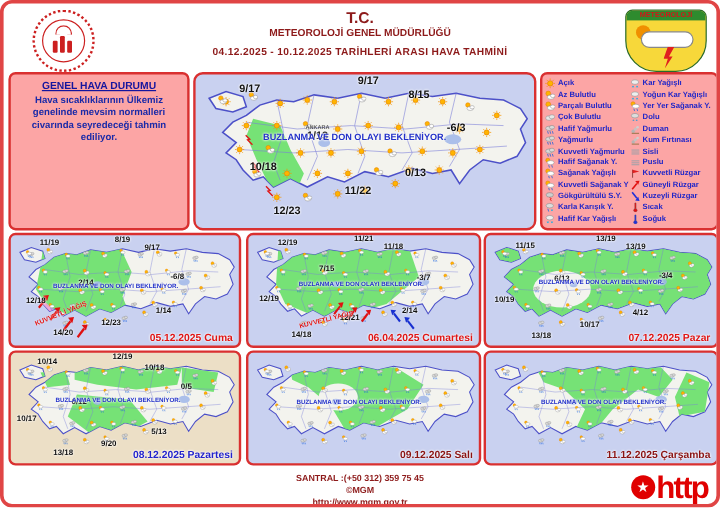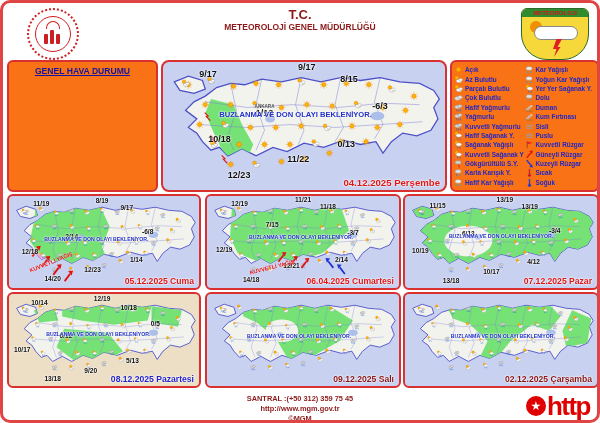--- a/index.html
+++ b/index.html
@@ -1,19 +1,19 @@
 <!DOCTYPE html>
 <html><head>
 <meta charset="utf-8">
 <style>
   html,body{margin:0;padding:0;background:#fff;}
   #stage{position:relative;width:600px;height:423px;background:#fff;
          font-family:"Liberation Sans",sans-serif;overflow:hidden;
          border:3px solid #e04545;border-radius:10px;box-sizing:border-box;}
-  .panel{position:absolute;border:2px solid #d93030;border-radius:6px;box-sizing:border-box;background:#f97316;overflow:hidden;}
+  .panel{position:absolute;border:2px solid #d93030;border-radius:6px;box-sizing:border-box;background:#fca5a5;overflow:hidden;}
   
   #hdr{position:absolute;top:2px;left:0;width:100%;height:54px;}
   #hdr-center{position:absolute;left:90px;right:90px;top:2px;text-align:center;color:#8d1a1a;font-weight:bold;}
   .h1{font-size:13px;}
   .h2{font-size:8.5px;}
   .h3{font-size:8.5px;}
   .h4{font-size:8.5px;margin-top:6px;letter-spacing:.3px;}
   #min-logo{position:absolute;left:24px;top:3px;width:48px;height:48px;border:2px dotted #cc2020;border-radius:50%;
             display:flex;align-items:center;justify-content:center;}
   #min-logo .inner{width:34px;height:34px;border:1.6px solid #cc2020;border-radius:50%;position:relative;overflow:hidden;}
@@ -209,31 +209,33 @@
       <div class="inner">
           <div class="crescent"></div>
           <div class="b1"></div>
           <div class="b2"></div>
           <div class="b3"></div>
         </div>
     </div>
     <div id="hdr-center">
       <div class="h1">T.C.</div>
       <div class="h3">METEOROLOJİ  GENEL  MÜDÜRLÜĞÜ</div>
+      <div class="h4">04.12.2025  -  10.12.2025    TARİHLERİ  ARASI  HAVA  TAHMİNİ</div>
     </div>
     <div id="met-logo">
       <div class="band">METEOROLOJİ</div>
       <div class="sun"></div>
         <div class="cloud"></div>
         <div class="bolt"></div>
     </div>
   </div>
 
   <div id="gen" class="panel">
     <div class="title">GENEL HAVA DURUMU</div>
+    <div class="body">Hava sıcaklıklarının Ülkemiz genelinde mevsim normalleri civarında seyredeceği tahmin ediliyor.</div>
   </div>
 
   <div id="map0" class="panel map-panel">
     <svg class="tmap" viewBox="0 0 200 90" preserveAspectRatio="none">
       <use href="#g-land" class="land"></use>
       <g clip-path="url(#clip-land)">
         <path class="greenfill" d="M34,26 L50,30 L56,44 L64,58 L58,72 L44,66 L36,50 L30,36 Z"></path>
       </g>
       <use href="#g-borders"></use>
       <g class="scatter">
@@ -292,21 +294,20 @@
         <span class="temp" style="left: 66%; top: 13%;">8/15</span>
         <span class="temp" style="left: 36%; top: 40%;">1/13</span>
         <span class="temp" style="left: 77%; top: 34%;">-6/3</span>
         <span class="temp" style="left: 20%; top: 60%;">10/18</span>
         <span class="temp" style="left: 65%; top: 64%;">0/13</span>
         <span class="temp" style="left: 48%; top: 76%;">11/22</span>
         <span class="temp" style="left: 27%; top: 88%;">12/23</span>
         <span class="city" style="left: 36%; top: 34%;">ANKARA</span>
         <div class="notice" style="left: 47%; top: 41%;">BUZLANMA VE DON OLAYI BEKLENİYOR.</div>
       </div>
-    <div class="map-date" style="color: rgb(224, 22, 22);">04.12.2025 Perşembe</div>
   </div>
 
   <div id="leg" class="panel">
     <div class="leg-col" id="legend-col1">
         <div class="leg-item">
           <svg viewBox="0 0 10 10">
             <use href="#ic-sun"></use>
           </svg>
           <span>Açık</span>
         </div>
@@ -869,26 +870,26 @@
           <use href="#ic-suncloud" x="63" y="69" width="6" height="6"></use>
           <use href="#ic-shower" x="81" y="67" width="6" height="6"></use>
           <use href="#ic-rain" x="97" y="65" width="6" height="6"></use>
           <use href="#ic-suncloud" x="115" y="61" width="6" height="6"></use>
           <use href="#ic-shower" x="13" y="12" width="6" height="6"></use>
         </g>
     </svg>
     <div class="map-overlays">
         <div class="notice" style="left: 51%; top: 46%;">BUZLANMA VE DON OLAYI BEKLENİYOR.</div>
       </div>
-    <div class="map-date" style="color: rgb(138, 20, 20);">02.12.2025 Çarşamba</div>
+    <div class="map-date" style="color: rgb(138, 20, 20);">11.12.2025 Çarşamba</div>
   </div>
 
   <div id="ftr">
     <div>SANTRAL :(+50 312) 359 75 45</div>
+    <div>©MGM</div>
     <div>http://www.mgm.gov.tr</div>
-    <div>©MGM</div>
   </div>
   <div id="wm">
     <div class="flag">★</div>
     <div class="word">http</div>
   </div>
 
 </div>
 
 </body></html>

